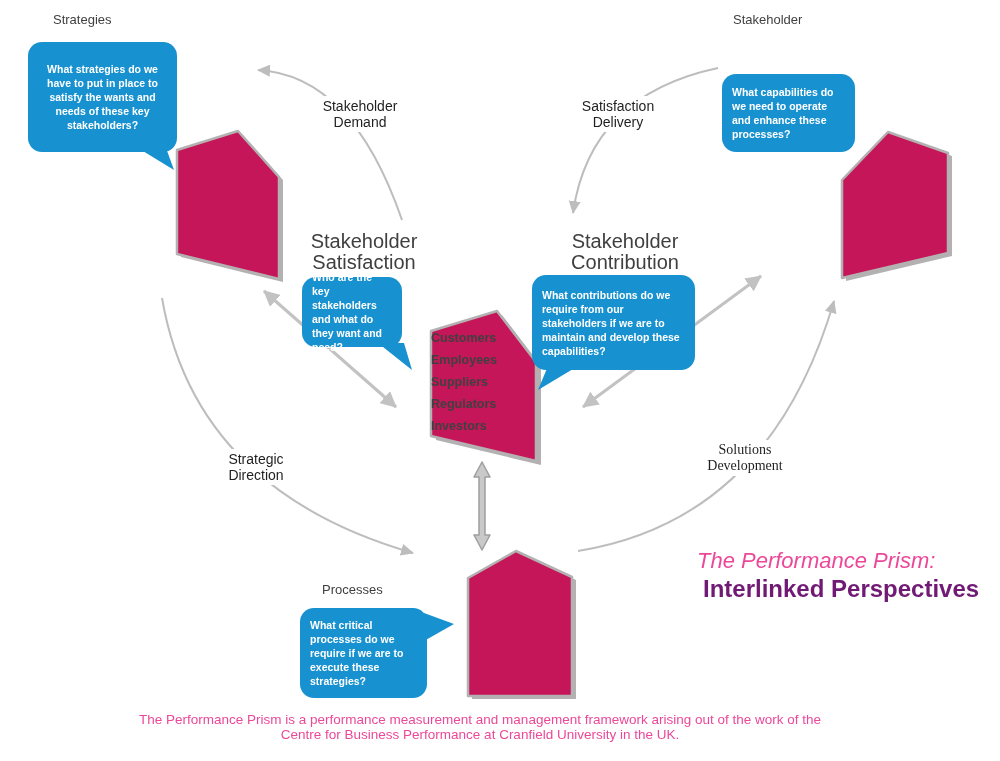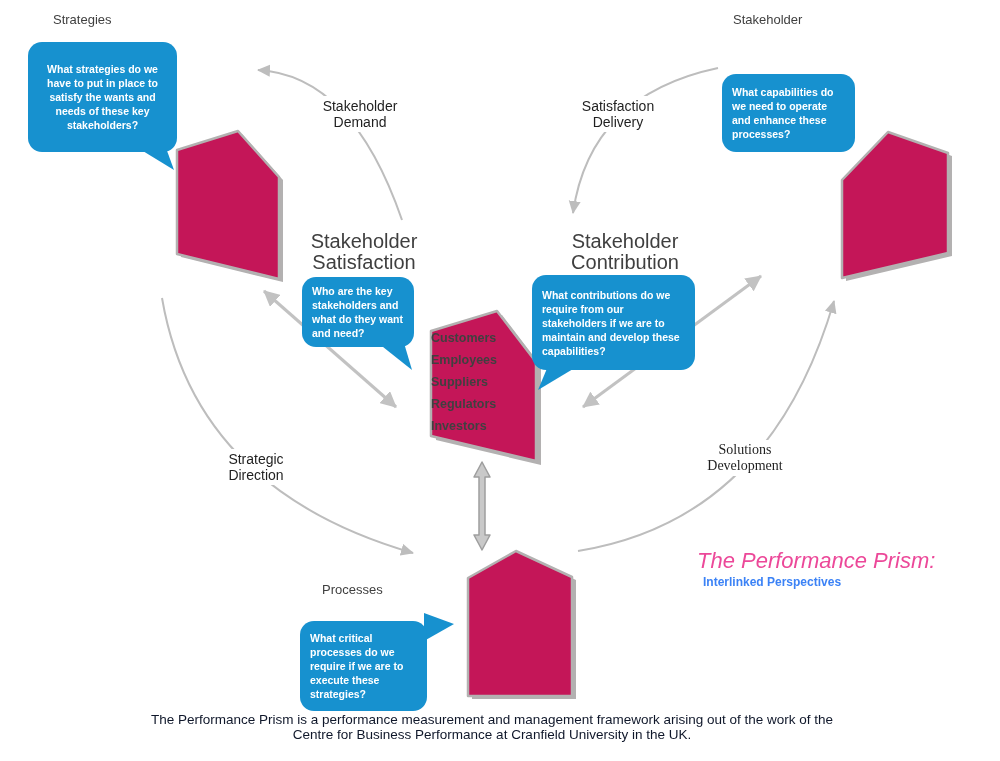--- a/index.html
+++ b/index.html
@@ -11,23 +11,23 @@
   .heading-2l{color:#3f3f3f;font-size:20px;line-height:21px;text-align:center;}
   .bubble{background:#1791cf;color:#ffffff;border-radius:14px;font-weight:bold;
           font-size:10.5px;line-height:14px;display:flex;align-items:center;
           padding:6px 10px;box-sizing:border-box;z-index:4;}
   .flow-label{background:#ffffff;color:#1f1f1f;font-size:14px;line-height:16px;
           text-align:center;padding:2px 3px;z-index:5;}
   .flow-label.left-align{text-align:left;}
   .stake-list{z-index:4;text-align:left;color:#404040;font-weight:bold;font-size:12.5px;}
   .stake-list div{line-height:22px;}
   .title-main{color:#ec4899;font-size:22px;white-space:nowrap;font-style:italic;}
-  .title-sub{color:#3b82f6;font-size:12px;font-weight:bold;white-space:nowrap;}
-  .footer{left:0;top:712px;width:960px;text-align:center;color:#0f172a;
-          font-size:13.5px;line-height:15px;z-index:3;padding-left:12px;}
+  .title-sub{color:#701a75;font-size:24px;font-weight:bold;white-space:nowrap;}
+  .footer{left:0;top:712px;width:960px;text-align:center;color:#ec4899;
+          font-size:13.5px;line-height:15px;z-index:3;}
 </style>
 </head>
 <body>
 
 <div id="canvas">
 
   <svg id="artwork" width="1000" height="761" viewBox="0 0 1000 761">
     <defs>
       <marker id="mSm" markerUnits="userSpaceOnUse" markerWidth="15" markerHeight="13" refX="12" refY="6" orient="auto-start-reverse">
         <path d="M0,0 L13,6 L0,12 Z" fill="#bdbdbd"></path>
@@ -83,27 +83,27 @@
     <div>Stakeholder</div>
     <div>Contribution</div>
   </div>
 
   <div class="abs bubble" style="left:28px;top:42px;width:149px;height:110px;text-align:center;">
     <span>What strategies do we have to put in place to satisfy the wants and needs of these key stakeholders?</span>
   </div>
   <div class="abs bubble" style="left:722px;top:42px;width:133px;height:78px;margin-top:32px;">
     <span>What capabilities do we need to operate and enhance these processes?</span>
   </div>
-  <div class="abs bubble" style="left:302px;top:277px;width:112px;height:70px;">
+  <div class="abs bubble" style="left:302px;top:277px;width:100px;height:70px;">
     <span>Who are the key stakeholders and what do they want and need?</span>
   </div>
   <div class="abs bubble" style="left:532px;top:275px;width:163px;height:95px;">
     <span>What contributions do we require from our stakeholders if we are to maintain and develop these capabilities?</span>
   </div>
-  <div class="abs bubble" style="left:300px;top:608px;width:127px;height:90px;margin-top:13px;">
+  <div class="abs bubble" style="left:300px;top:608px;width:127px;height:90px;">
     <span>What critical processes do we require if we are to execute these strategies?</span>
   </div>
 
   <div class="abs stake-list" style="left:431px;top:327px;width:106px;">
     <div>Customers</div>
     <div>Employees</div>
     <div>Suppliers</div>
     <div>Regulators</div>
     <div>Investors</div>
   </div>

